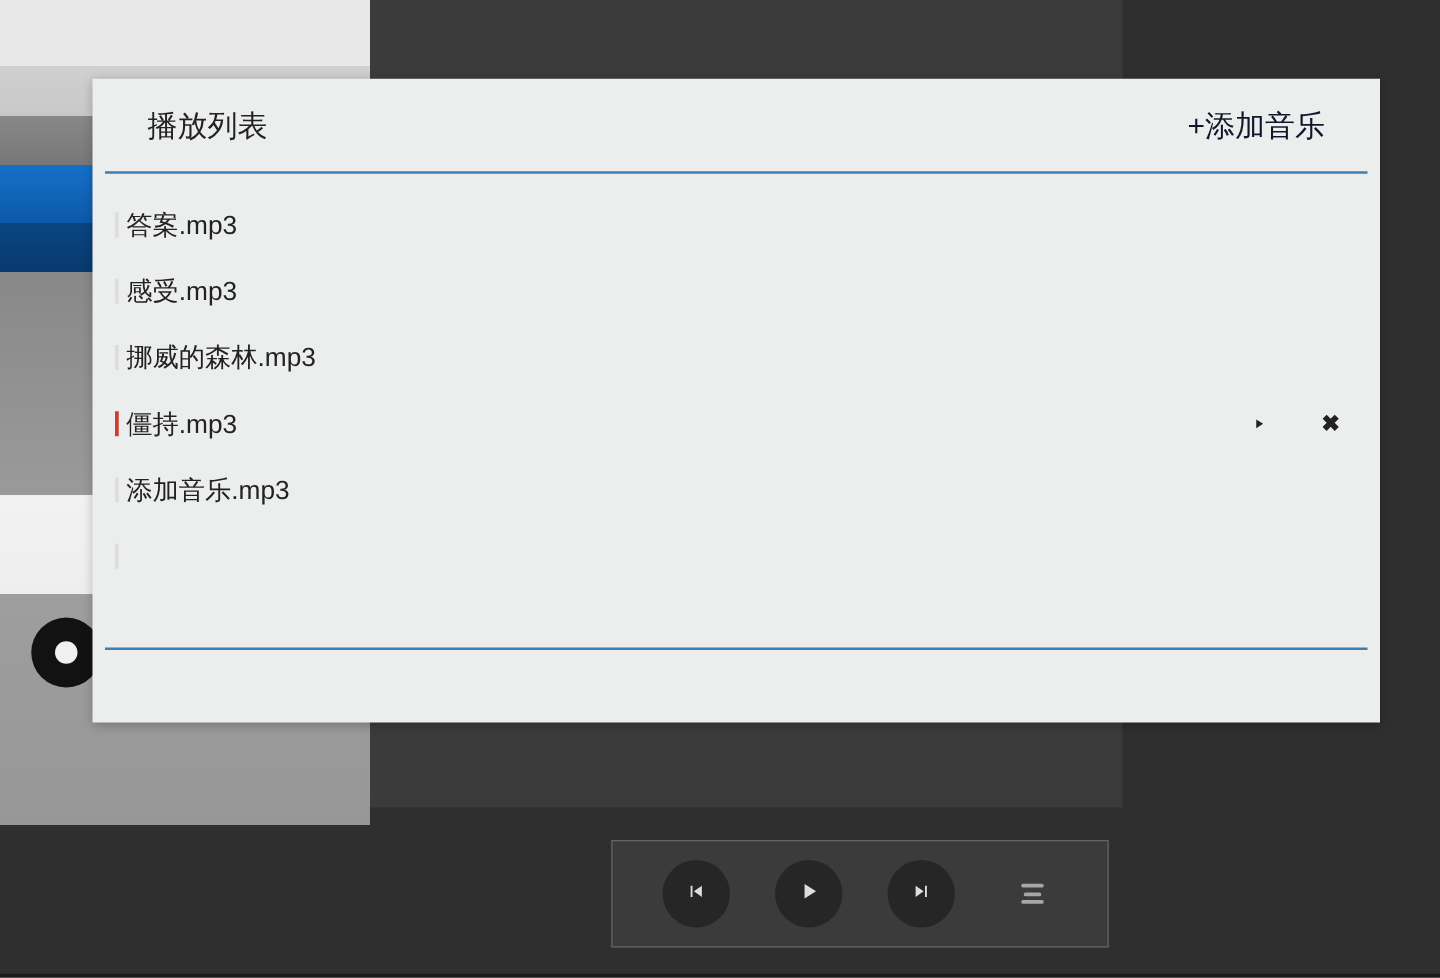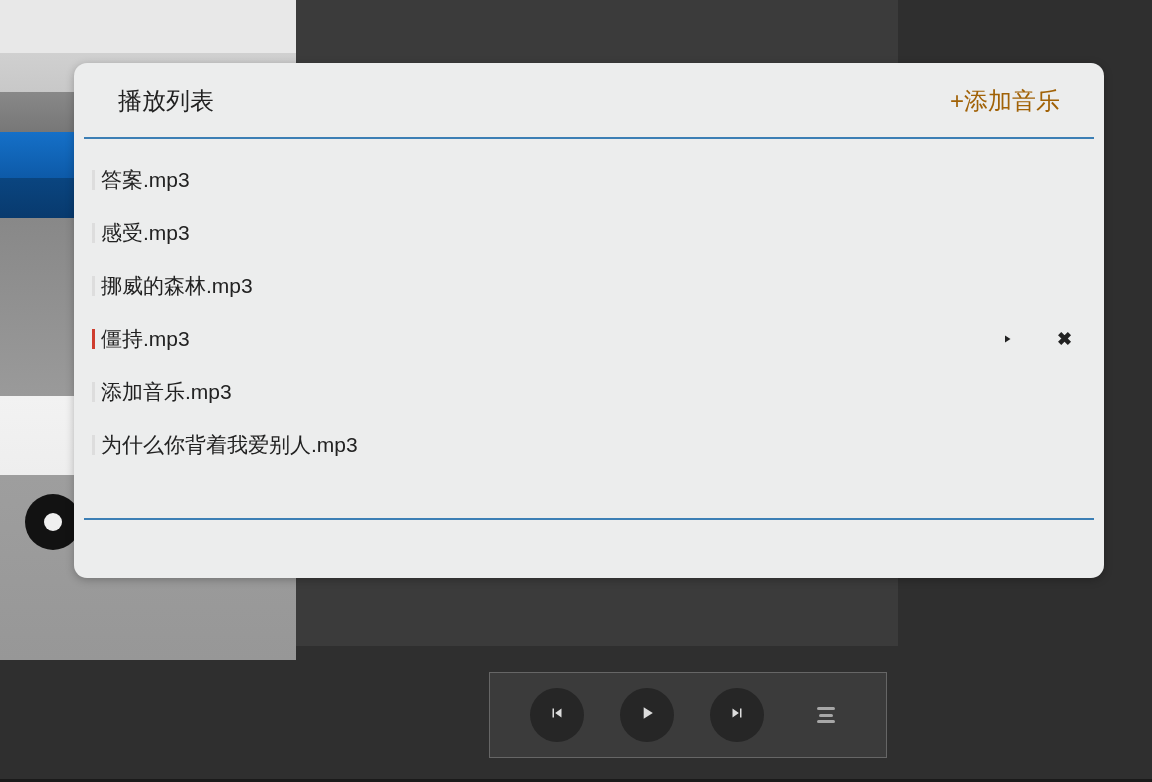--- a/index.html
+++ b/index.html
@@ -52,35 +52,34 @@
       background: #3b3b3b;
     }
     .playlist-panel {
       position: absolute;
       left: 74px;
       top: 63px;
       width: 1030px;
       height: 515px;
       background: #eceded;
       box-shadow: 0 2px 8px rgba(0,0,0,0.25);
-      border-radius: 13px;
     }
     .playlist-header {
       display: flex;
       justify-content: space-between;
       align-items: center;
       padding: 22px 44px 20px 44px;
     }
     .playlist-title {
       font-size: 24px;
       color: #222;
     }
     .add-music {
       font-size: 24px;
-      color: #a16207;
+      color: #0f172a;
       cursor: pointer;
     }
     .playlist-rule-top {
       height: 2px;
       background: #3c7fb5;
       margin: 0 10px;
     }
     .playlist-items {
       padding: 4px 0 0 0;
     }
@@ -230,21 +229,20 @@
           </span>
           <span class="row-remove-icon">✖</span>
         </div>
       </div>
       <div class="playlist-item">
         <div class="marker"></div>
         <div class="item-label">添加音乐.mp3</div>
       </div>
       <div class="playlist-item">
         <div class="marker"></div>
-        <div class="item-label">为什么你背着我爱别人.mp3</div>
       </div>
     </div>
   <div class="playlist-rule-bottom"></div>
 </div>
 
 <div class="player-controls">
   <div class="ctrl-btn prev-btn">
     <span>
       <svg viewBox="0 0 24 24">
           <path d="M6 6h2v12H6V6zm3.5 6L18 6v12l-8.5-6z"></path>

